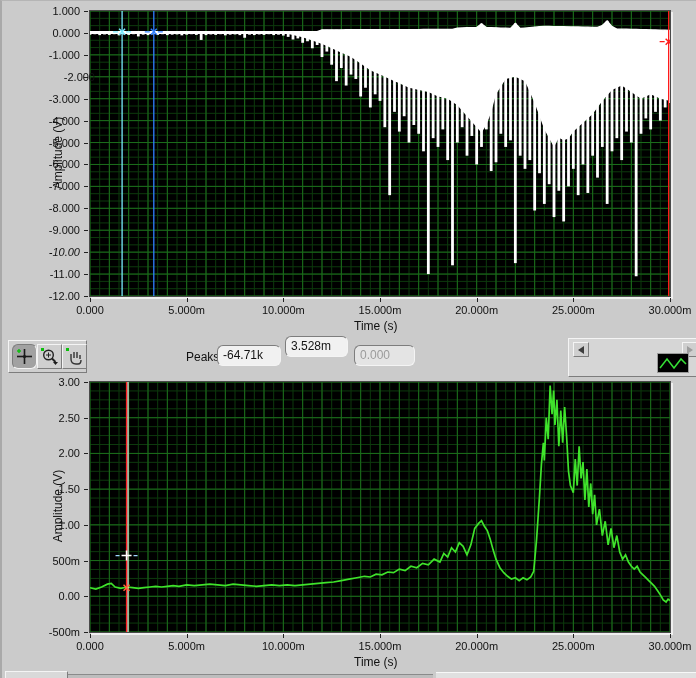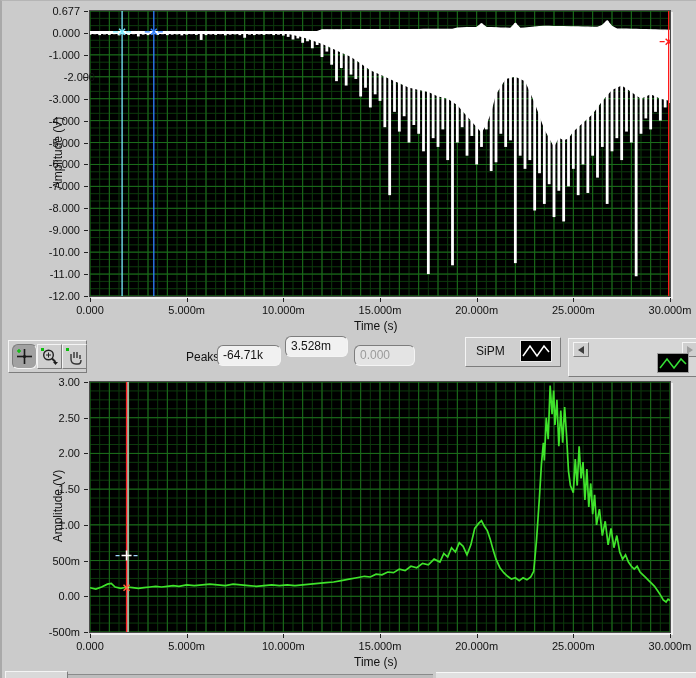--- a/index.html
+++ b/index.html
@@ -91,28 +91,20 @@
       </svg>
     </div>
   </div>
 
   <div class="abs peaksLabel" style="left:184px;top:349px;">Peaks</div>
 
   <div class="abs valBox sunken" style="left:215px;top:344px;width:64px;height:21px;">-64.71k</div>
   <div class="abs valBox sunken" style="left:283px;top:335px;width:63px;height:21px;">3.528m</div>
   <div class="abs valBox sunken disabled" style="left:352px;top:344px;width:61px;height:21px;">0.000</div>
 
-  <div class="abs raised" style="left:463px;top:336px;width:94px;height:28px;background:#cfcfcf;">
-    <span class="abs legendLabel" style="left:10px;top:6px;">SiPM</span>
-    <div class="iconBox" style="left:54px;top:2px;width:32px;height:22px;border-color:#e9e9e9;">
-      <svg width="28" height="16">
-        <polyline points="1,13 8,3 15,13 22,3 27,9" fill="none" stroke="#ffffff" stroke-width="1.5"></polyline>
-      </svg>
-    </div>
-  </div>
 
   <div class="abs raised" style="left:566px;top:337px;width:130px;height:37px;background:#d6d6d6;">
     <div class="arrowBtn raised" style="left:4px;top:3px;">
       <span class="tri-left"></span>
     </div>
     <div class="arrowBtn raised" style="left:113px;top:3px;">
       <span class="tri-right"></span>
     </div>
     <span class="abs legendLabel clipText" style="left:8px;top:15px;width:78px;margin-top:25px;">mcpF - 1 nF</span>
     <div class="iconBox" style="left:88px;top:14px;width:32px;height:20px;border-color:#9a9a9a;">
@@ -416,21 +408,21 @@
     <div class="tickLabel xTick" style="left: 249.333px; top: 303px;">10.000m</div>
     <div class="tickMark" style="left: 378px; top: 297px; width: 1px; height: 4px;"></div>
     <div class="tickLabel xTick" style="left: 346px; top: 303px;">15.000m</div>
     <div class="tickMark" style="left: 474.667px; top: 297px; width: 1px; height: 4px;"></div>
     <div class="tickLabel xTick" style="left: 442.667px; top: 303px;">20.000m</div>
     <div class="tickMark" style="left: 571.333px; top: 297px; width: 1px; height: 4px;"></div>
     <div class="tickLabel xTick" style="left: 539.333px; top: 303px;">25.000m</div>
     <div class="tickMark" style="left: 668px; top: 297px; width: 1px; height: 4px;"></div>
     <div class="tickLabel xTick" style="left: 636px; top: 303px;">30.000m</div>
     <div class="tickMark" style="left: 82px; top: 10px; width: 4px; height: 1px;"></div>
-    <div class="tickLabel yTick" style="left: 26px; top: 4px;">0.677</div>
+    <div class="tickLabel yTick" style="left: 26px; top: 4px;">1.000</div>
     <div class="tickMark" style="left: 82px; top: 31.9231px; width: 4px; height: 1px;"></div>
     <div class="tickLabel yTick" style="left: 26px; top: 25.9231px;">0.000</div>
     <div class="tickMark" style="left: 82px; top: 53.8462px; width: 4px; height: 1px;"></div>
     <div class="tickLabel yTick" style="left: 26px; top: 47.8462px;">-1.000</div>
     <div class="tickMark" style="left: 82px; top: 75.7692px; width: 4px; height: 1px;"></div>
     <div class="tickLabel yTick" style="left: 41px; top: 69.7692px;">-2.000</div>
     <div class="tickMark" style="left: 82px; top: 97.6923px; width: 4px; height: 1px;"></div>
     <div class="tickLabel yTick" style="left: 26px; top: 91.6923px;">-3.000</div>
     <div class="tickMark" style="left: 82px; top: 119.615px; width: 4px; height: 1px;"></div>
     <div class="tickLabel yTick" style="left: 26px; top: 113.615px;">-4.000</div>
@@ -438,21 +430,21 @@
     <div class="tickLabel yTick" style="left: 26px; top: 135.538px;">-5.000</div>
     <div class="tickMark" style="left: 82px; top: 163.462px; width: 4px; height: 1px;"></div>
     <div class="tickLabel yTick" style="left: 26px; top: 157.462px;">-6.000</div>
     <div class="tickMark" style="left: 82px; top: 185.385px; width: 4px; height: 1px;"></div>
     <div class="tickLabel yTick" style="left: 26px; top: 179.385px;">-7.000</div>
     <div class="tickMark" style="left: 82px; top: 207.308px; width: 4px; height: 1px;"></div>
     <div class="tickLabel yTick" style="left: 26px; top: 201.308px;">-8.000</div>
     <div class="tickMark" style="left: 82px; top: 229.231px; width: 4px; height: 1px;"></div>
     <div class="tickLabel yTick" style="left: 26px; top: 223.231px;">-9.000</div>
     <div class="tickMark" style="left: 82px; top: 251.154px; width: 4px; height: 1px;"></div>
-    <div class="tickLabel yTick" style="left: 26px; top: 245.154px;">-10.00</div>
+    <div class="tickLabel yTick" style="left: 26px; top: 245.154px; font-style: italic;">-10.00</div>
     <div class="tickMark" style="left: 82px; top: 273.077px; width: 4px; height: 1px;"></div>
     <div class="tickLabel yTick" style="left: 26px; top: 267.077px;">-11.00</div>
     <div class="tickMark" style="left: 82px; top: 295px; width: 4px; height: 1px;"></div>
     <div class="tickLabel yTick" style="left: 26px; top: 289px;">-12.00</div>
     <div class="axisTitle" style="left: 352px; top: 318px;">Time (s)</div>
     <div class="axisTitle yAxisTitle" style="left: -4px; top: 144.5px; width: 120px; text-align: center;">Amplitude (V)</div>
     <div class="plotFrame" style="left: 87px; top: 380px; width: 580px; height: 250px;"><svg width="580" height="250">
         <line x1="0" y1="0" x2="0" y2="250" stroke="#0d3a0d" stroke-width="1"></line>
         <line x1="9.666666666666666" y1="0" x2="9.666666666666666" y2="250" stroke="#0d3a0d" stroke-width="1"></line>
         <line x1="19.333333333333332" y1="0" x2="19.333333333333332" y2="250" stroke="#0d3a0d" stroke-width="1"></line>

